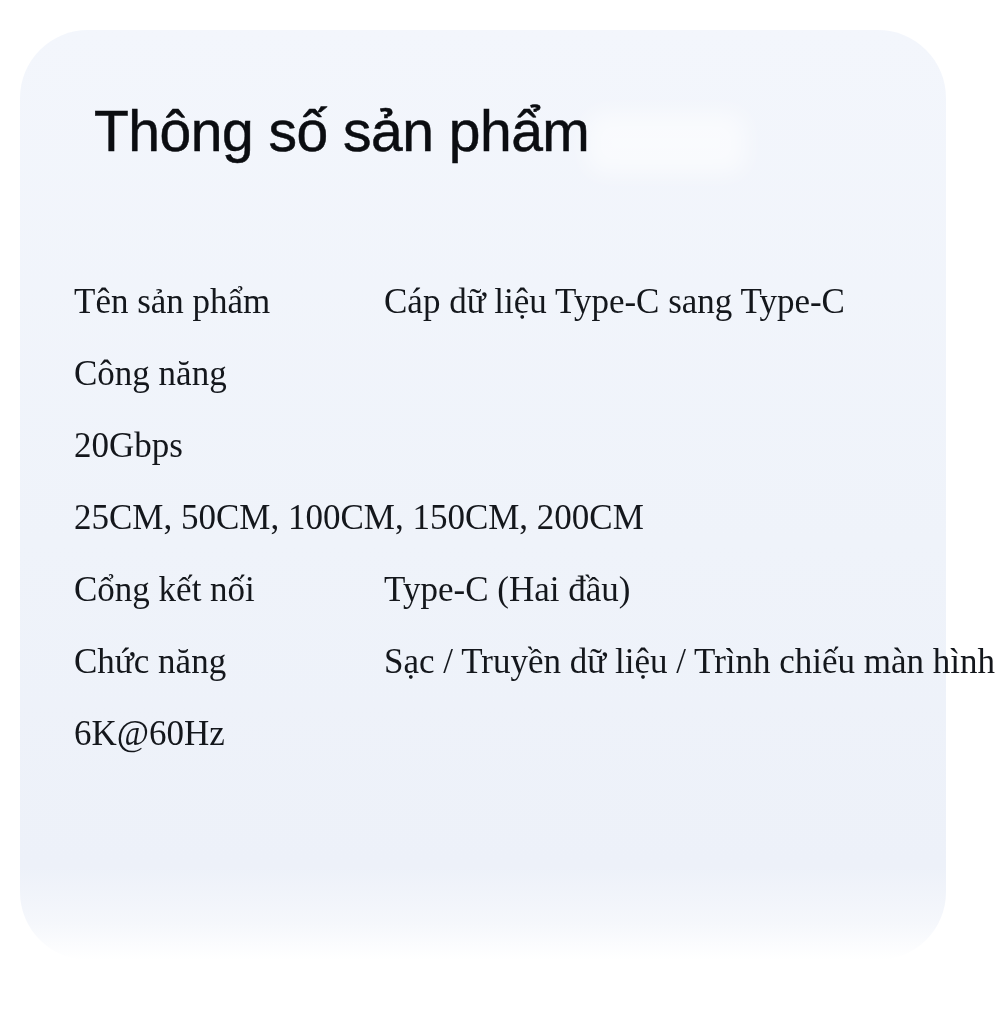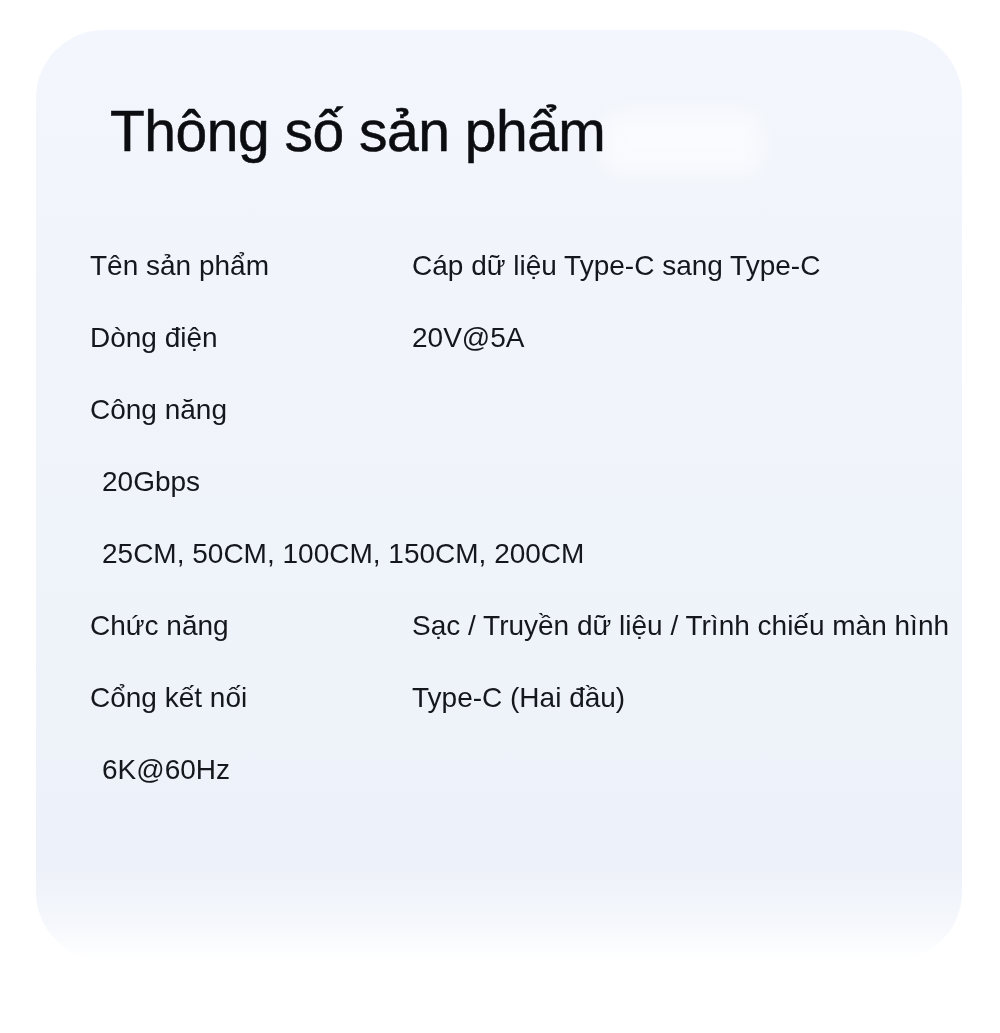--- a/index.html
+++ b/index.html
@@ -12,21 +12,21 @@
   * { margin: 0; padding: 0; box-sizing: border-box; }
   html, body {
     width: 1000px;
     height: 1033px;
     background: var(--page-bg);
     overflow: hidden;
     font-family: "Liberation Sans", "DejaVu Sans", sans-serif;
   }
   .spec-card {
     position: absolute;
-    left: 36px;
+    left: 20px;
     top: 30px;
     width: 926px;
     height: 930px;
     border-radius: 68px;
     background: linear-gradient(180deg,
       var(--card-bg-top) 0%,
       var(--card-bg-mid) 55%,
       #edf1f9 90%,
       rgba(237, 241, 249, 0.55) 96%,
       rgba(237, 241, 249, 0) 100%);
@@ -54,72 +54,68 @@
     pointer-events: none;
   }
   .spec-rows {
     position: absolute;
     left: 54px;
     top: 220px;
     width: 840px;
   }
   .spec-row {
     display: flex;
-    align-items: flex-start;
+    align-items: flex-end;
     height: 72px;
-    font-size: 28px;
+    font-size: 35px;
     color: var(--text-color);
     white-space: nowrap;
+    font-family: Liberation Serif, serif;
   }
   .spec-label {
     flex: 0 0 310px;
     color: var(--text-color);
   }
   .spec-value {
     flex: 1 1 auto;
     color: var(--text-color);
-    margin-left: 12px;
   }
 </style>
 </head>
 <body>
 
 <div class="spec-card">
   <div class="title-smudge"></div>
   <h1 class="card-title">Thông số sản phẩm</h1>
   <div class="spec-rows" id="spec-rows">
   <div class="spec-row">
     <span class="spec-label">Tên sản phẩm</span>
     <span class="spec-value">Cáp dữ liệu Type-C sang Type-C</span>
   </div>
 
-  <div class="spec-row">
-    <span class="spec-label">Dòng điện</span>
-    <span class="spec-value">20V@5A</span>
-  </div>
 
   <div class="spec-row">
     <span class="spec-label">Công năng</span>
   </div>
 
   <div class="spec-row">
     <span class="spec-value">20Gbps</span>
   </div>
 
   <div class="spec-row">
     <span class="spec-value">25CM, 50CM, 100CM, 150CM, 200CM</span>
   </div>
 
   <div class="spec-row">
-    <span class="spec-label">Chức năng</span>
-    <span class="spec-value">Sạc / Truyền dữ liệu / Trình chiếu màn hình</span>
+    <span class="spec-label">Cổng kết nối</span>
+    <span class="spec-value">Type-C (Hai đầu)</span>
   </div>
 
   <div class="spec-row">
-    <span class="spec-label">Cổng kết nối</span>
-    <span class="spec-value">Type-C (Hai đầu)</span>
+    <span class="spec-label">Chức năng</span>
+    <span class="spec-value">Sạc / Truyền dữ liệu / Trình chiếu màn hình</span>
   </div>
 
   <div class="spec-row">
     <span class="spec-value">6K@60Hz</span>
   </div>
 </div>
 </div>
 
 </body></html>

